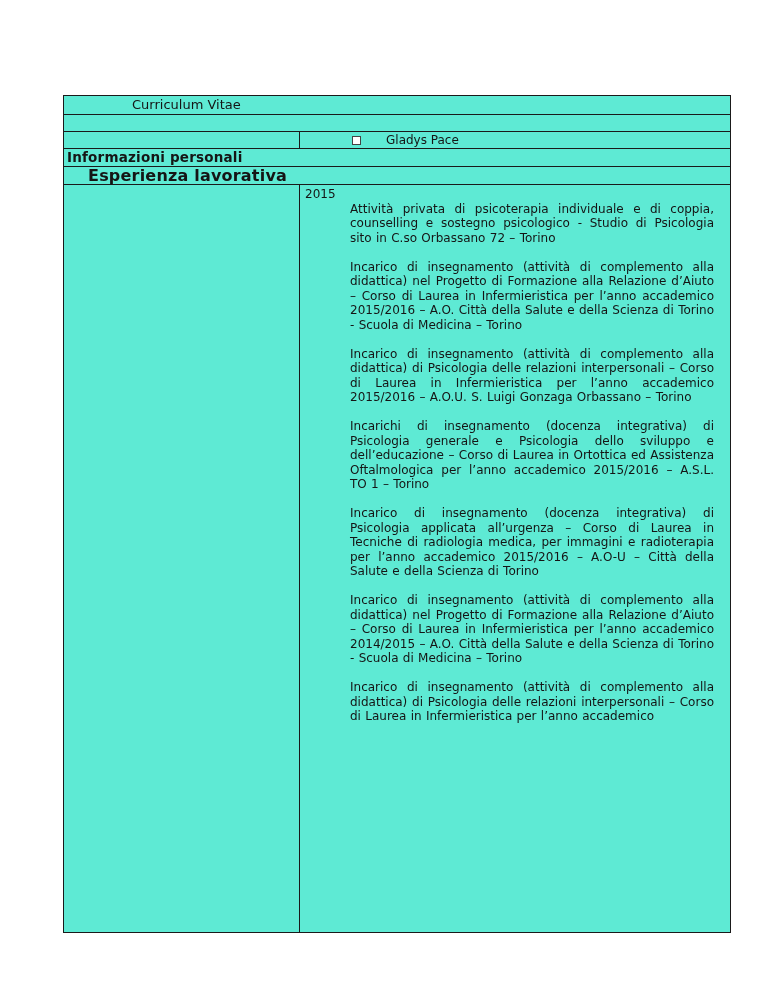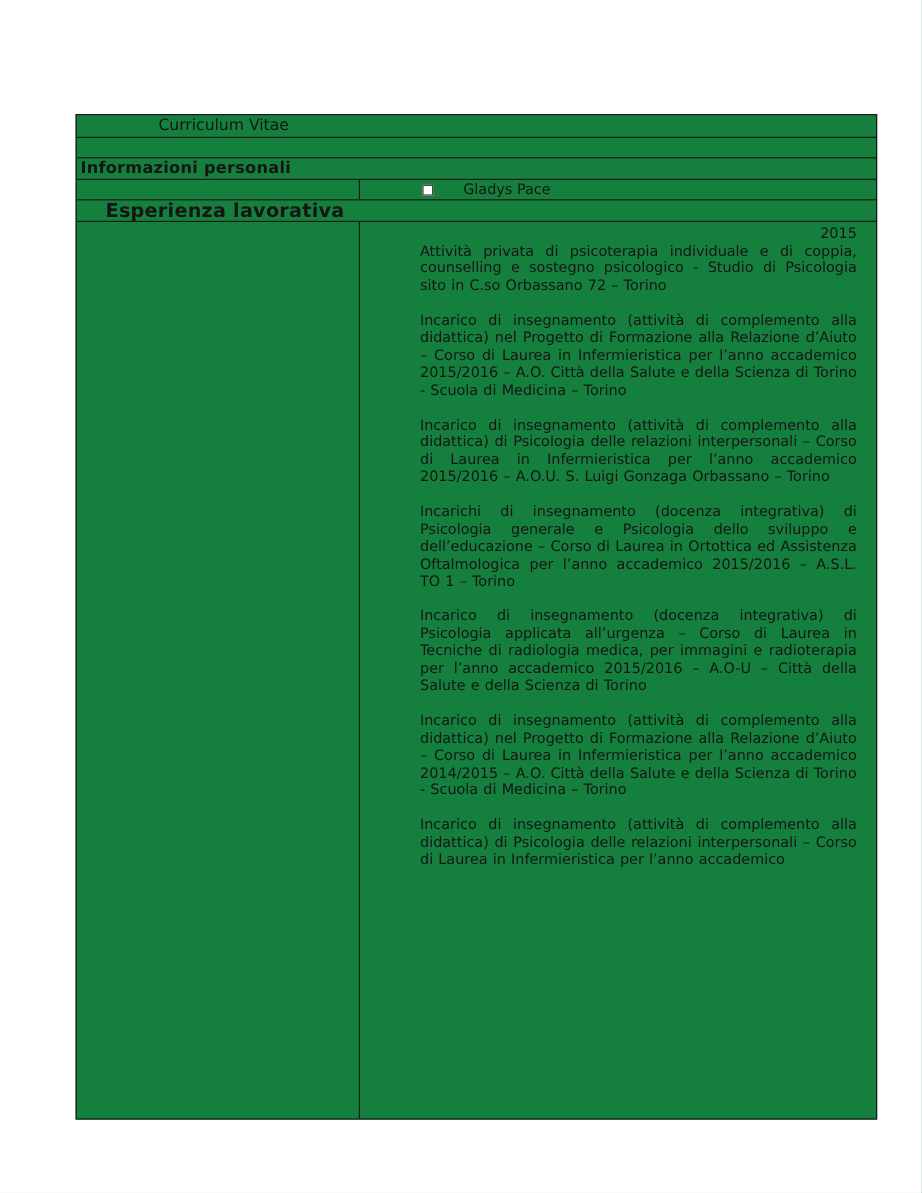--- a/index.html
+++ b/index.html
@@ -10,21 +10,21 @@
     color: #151515;
     -webkit-font-smoothing: antialiased;
   }
   .cv-table {
     position: absolute;
     left: 63px;
     top: 95px;
     width: 668px;
     height: 838px;
     border: 1px solid #1a1a1a;
-    background: #15803d;
+    background: #5eead4;
     overflow: hidden;
   }
   .row { border-bottom: 1px solid #1a1a1a; width: 100%; }
   .row-title {
     height: 19px;
     font-size: 13px;
     line-height: 18px;
     padding-left: 68px;
   }
   .row-empty { height: 17px; }
@@ -72,49 +72,48 @@
   .name-text { white-space: nowrap; }
   .content-cell {
     padding: 2px 16px 0 5px;
     overflow: hidden;
     height: 100%;
   }
   .year {
     font-size: 12px;
     line-height: 14.5px;
     height: 14.5px;
-    text-align: right;
   }
   .entries p {
     margin: 0 0 14.5px 45px;
     font-size: 12px;
     line-height: 14.5px;
     text-align: justify;
     text-justify: inter-word;
     word-spacing: 0.5px;
   }
 </style>
 </head>
 <body>
 
 <div class="cv-table">
 
   <div class="row row-title">Curriculum Vitae</div>
 
   <div class="row row-empty"></div>
 
-  <div class="row row-section">Informazioni personali</div>
-
   <div class="row row-name">
     <div class="cell-left"></div>
     <div class="cell-right name-cell">
       <span class="checkbox"></span>
       <span class="name-text">Gladys Pace</span>
     </div>
   </div>
+
+  <div class="row row-section">Informazioni personali</div>
 
   <div class="row row-section2">Esperienza lavorativa</div>
 
   <div class="row row-content">
     <div class="cell-left"></div>
     <div class="cell-right content-cell">
       <div class="year">2015</div>
       <div class="entries">
 
           <p>Attività privata di psicoterapia individuale e di coppia, counselling e sostegno psicologico - Studio di Psicologia sito in C.so Orbassano 72 – Torino</p>

